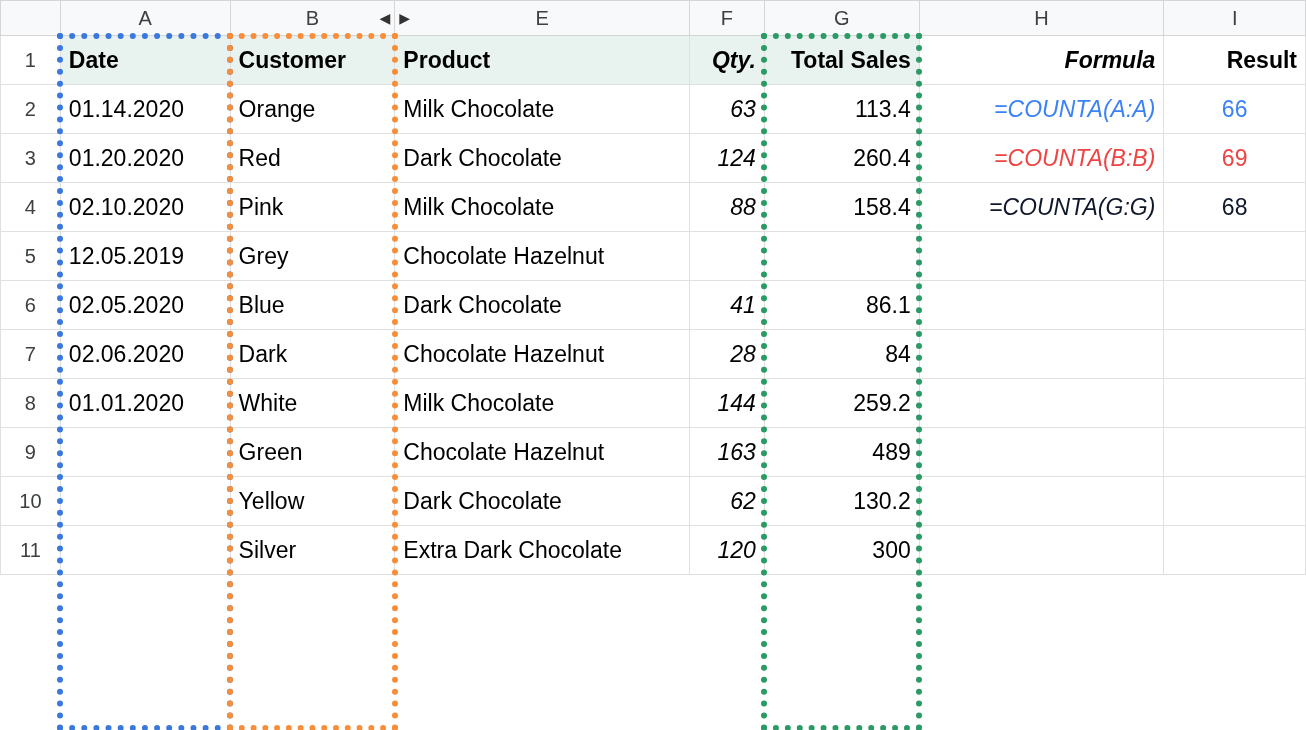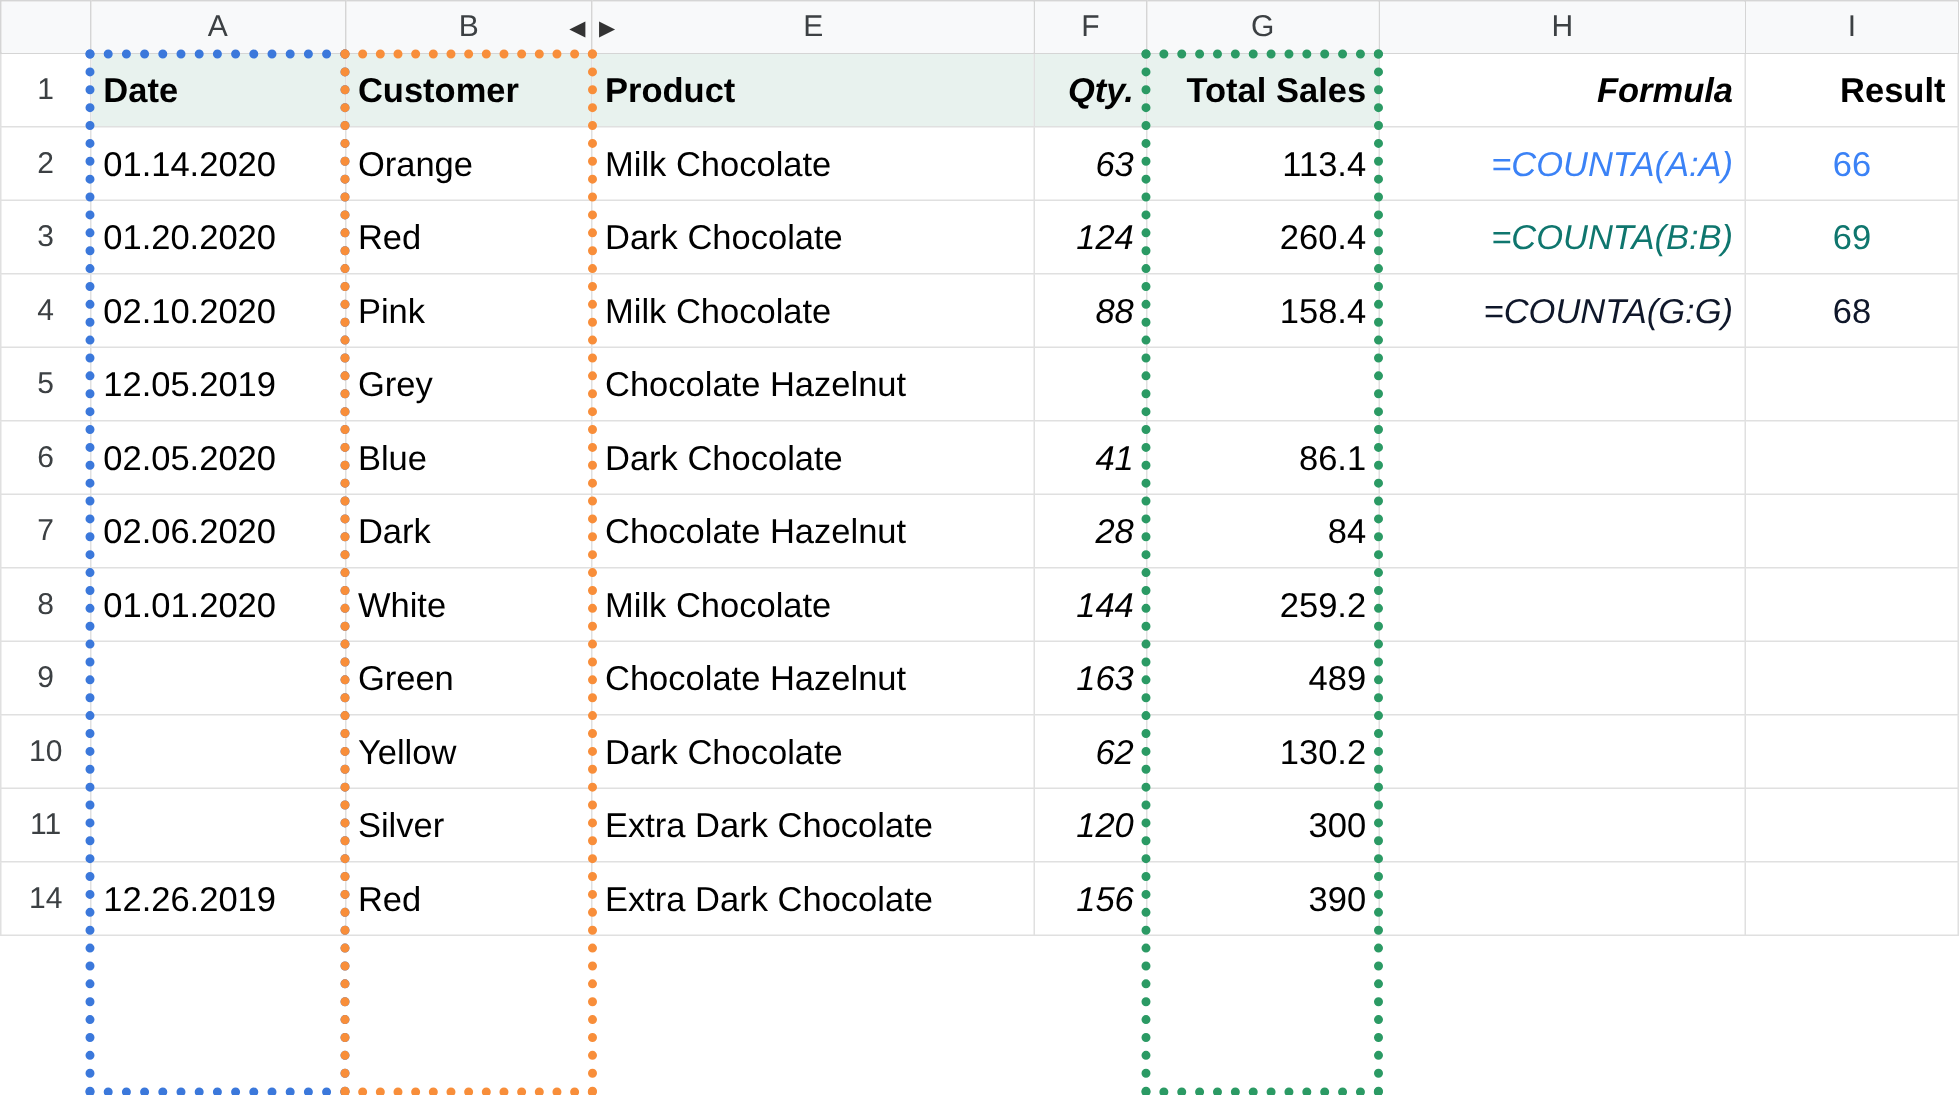--- a/index.html
+++ b/index.html
@@ -62,21 +62,21 @@
   
   .col-A { text-align: left; }
   .col-B { text-align: left; }
   .col-E { text-align: left; }
   .col-F { text-align: right; font-style: italic; }
   .col-G { text-align: right; }
   .col-H { text-align: right; font-style: italic; }
   .col-I { text-align: center; }
   
   .clr-blue   { color: #3b82f6; }
-  .clr-orange { color: #0f766e; }
+  .clr-orange { color: #ef4444; }
   .clr-green  { color: #0f172a; }
   
   #overlay {
     position: absolute;
     left: 0; top: 0;
     pointer-events: none;
   }
   .dash-col {
     position: absolute;
     border-style: dotted;
@@ -228,30 +228,20 @@
         <tr>
           <th class="rowhdr">11</th>
           <td class="col-A"></td>
           <td class="col-B">Silver</td>
           <td class="col-E">Extra Dark Chocolate</td>
           <td class="col-F">120</td>
           <td class="col-G">300</td>
           <td class="col-H"></td>
           <td class="col-I"></td>
         </tr>
-        <tr>
-          <th class="rowhdr">14</th>
-          <td class="col-A">12.26.2019</td>
-          <td class="col-B">Red</td>
-          <td class="col-E">Extra Dark Chocolate</td>
-          <td class="col-F">156</td>
-          <td class="col-G">390</td>
-          <td class="col-H"></td>
-          <td class="col-I"></td>
-        </tr>
       </tbody>
   </table>
   <div id="overlay">
       <div class="dash-col dash-blue" style="left: 57.3594px; top: 32.5px; width: 175.75px; height: 698.5px;"></div>
       <div class="dash-col dash-orange" style="left: 227.109px; top: 32.5px; width: 170.734px; height: 698.5px;"></div>
       <div class="dash-col dash-green" style="left: 761.344px; top: 32.5px; width: 160.875px; height: 698.5px;"></div>
     </div>
 </div>
 
 </body></html>

